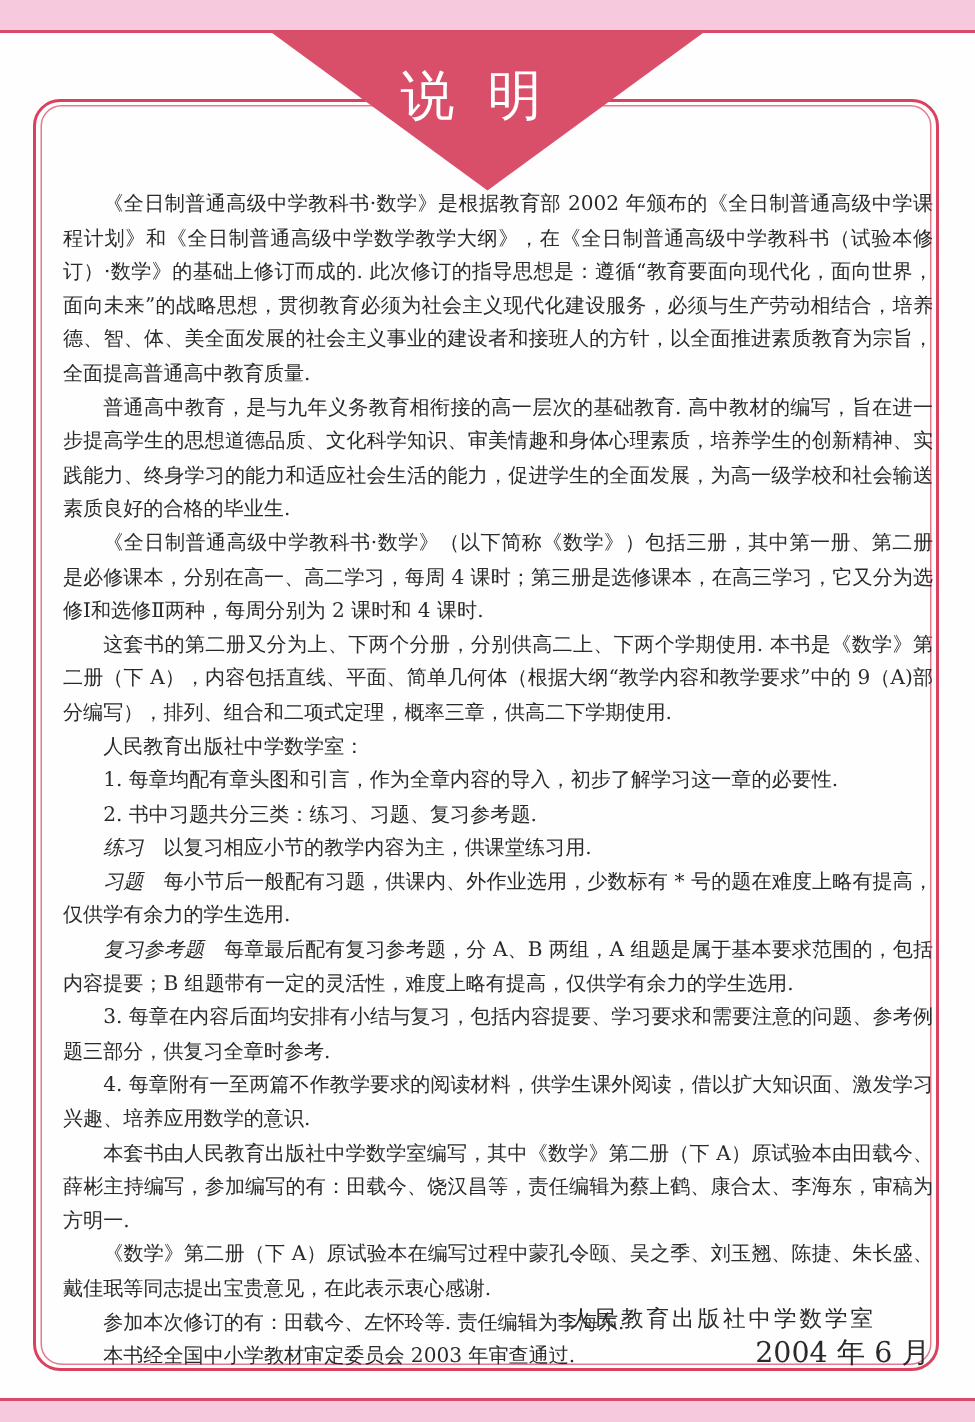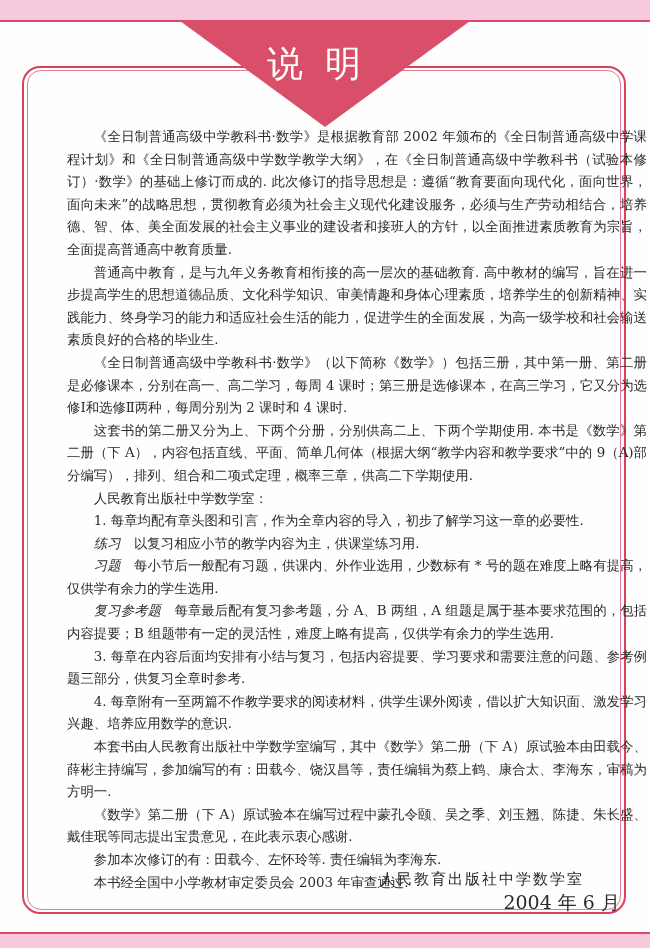--- a/index.html
+++ b/index.html
@@ -38,21 +38,20 @@
   .title {
     position:absolute; left:240px; top:44px; width:170px; text-align:center;
     font-family:Liberation Serif, serif;
     font-size:36px; color:#ffffff; letter-spacing:22px;
     line-height:40px;
   }
   .content {
     position:absolute; left:42px; top:126px; width:580px;
     font-size:13.4px; line-height:22.6px;
     text-align:justify;
-    margin-left:25px;
   }
   .content p { margin:0; text-indent:2em; }
   .content .term { margin-right:1em;font-style:italic; }
   .signature {
     position:absolute; left:380px; top:868px; width:240px; text-align:left;
     font-size:15px; letter-spacing:2px; line-height:22px;
   }
   .sig-date {
     position:absolute; left:380px; top:892px; width:240px; text-align:right;
     font-size:19px; line-height:20px;
@@ -67,20 +66,21 @@
 <div class="title-triangle"></div>
 <div class="title">说明</div>
 
 <div class="content">
   <p>《全日制普通高级中学教科书·数学》是根据教育部 2002 年颁布的《全日制普通高级中学课程计划》和《全日制普通高级中学数学教学大纲》，在《全日制普通高级中学教科书（试验本修订）·数学》的基础上修订而成的. 此次修订的指导思想是：遵循“教育要面向现代化，面向世界，面向未来”的战略思想，贯彻教育必须为社会主义现代化建设服务，必须与生产劳动相结合，培养德、智、体、美全面发展的社会主义事业的建设者和接班人的方针，以全面推进素质教育为宗旨，全面提高普通高中教育质量.</p>
   <p>普通高中教育，是与九年义务教育相衔接的高一层次的基础教育. 高中教材的编写，旨在进一步提高学生的思想道德品质、文化科学知识、审美情趣和身体心理素质，培养学生的创新精神、实践能力、终身学习的能力和适应社会生活的能力，促进学生的全面发展，为高一级学校和社会输送素质良好的合格的毕业生.</p>
   <p>《全日制普通高级中学教科书·数学》（以下简称《数学》）包括三册，其中第一册、第二册是必修课本，分别在高一、高二学习，每周 4 课时；第三册是选修课本，在高三学习，它又分为选修Ⅰ和选修Ⅱ两种，每周分别为 2 课时和 4 课时.</p>
   <p>这套书的第二册又分为上、下两个分册，分别供高二上、下两个学期使用. 本书是《数学》第二册（下 A），内容包括直线、平面、简单几何体（根据大纲“教学内容和教学要求”中的 9（A)部分编写），排列、组合和二项式定理，概率三章，供高二下学期使用.</p>
   <p>人民教育出版社中学数学室：</p>
   <p>1. 每章均配有章头图和引言，作为全章内容的导入，初步了解学习这一章的必要性.</p>
+  <p>2. 书中习题共分三类：练习、习题、复习参考题.</p>
   <p><span class="term">练习</span><span>以复习相应小节的教学内容为主，供课堂练习用.</span></p>
   <p><span class="term">习题</span><span>每小节后一般配有习题，供课内、外作业选用，少数标有 * 号的题在难度上略有提高，仅供学有余力的学生选用.</span></p>
   <p><span class="term">复习参考题</span><span>每章最后配有复习参考题，分 A、B 两组，A 组题是属于基本要求范围的，包括内容提要；B 组题带有一定的灵活性，难度上略有提高，仅供学有余力的学生选用.</span></p>
   <p>3. 每章在内容后面均安排有小结与复习，包括内容提要、学习要求和需要注意的问题、参考例题三部分，供复习全章时参考.</p>
   <p>4. 每章附有一至两篇不作教学要求的阅读材料，供学生课外阅读，借以扩大知识面、激发学习兴趣、培养应用数学的意识.</p>
   <p>本套书由人民教育出版社中学数学室编写，其中《数学》第二册（下 A）原试验本由田载今、薛彬主持编写，参加编写的有：田载今、饶汉昌等，责任编辑为蔡上鹤、康合太、李海东，审稿为方明一.</p>
   <p>《数学》第二册（下 A）原试验本在编写过程中蒙孔令颐、吴之季、刘玉翘、陈捷、朱长盛、戴佳珉等同志提出宝贵意见，在此表示衷心感谢.</p>
   <p>参加本次修订的有：田载今、左怀玲等. 责任编辑为李海东.</p>
   <p>本书经全国中小学教材审定委员会 2003 年审查通过.</p>
 </div>

